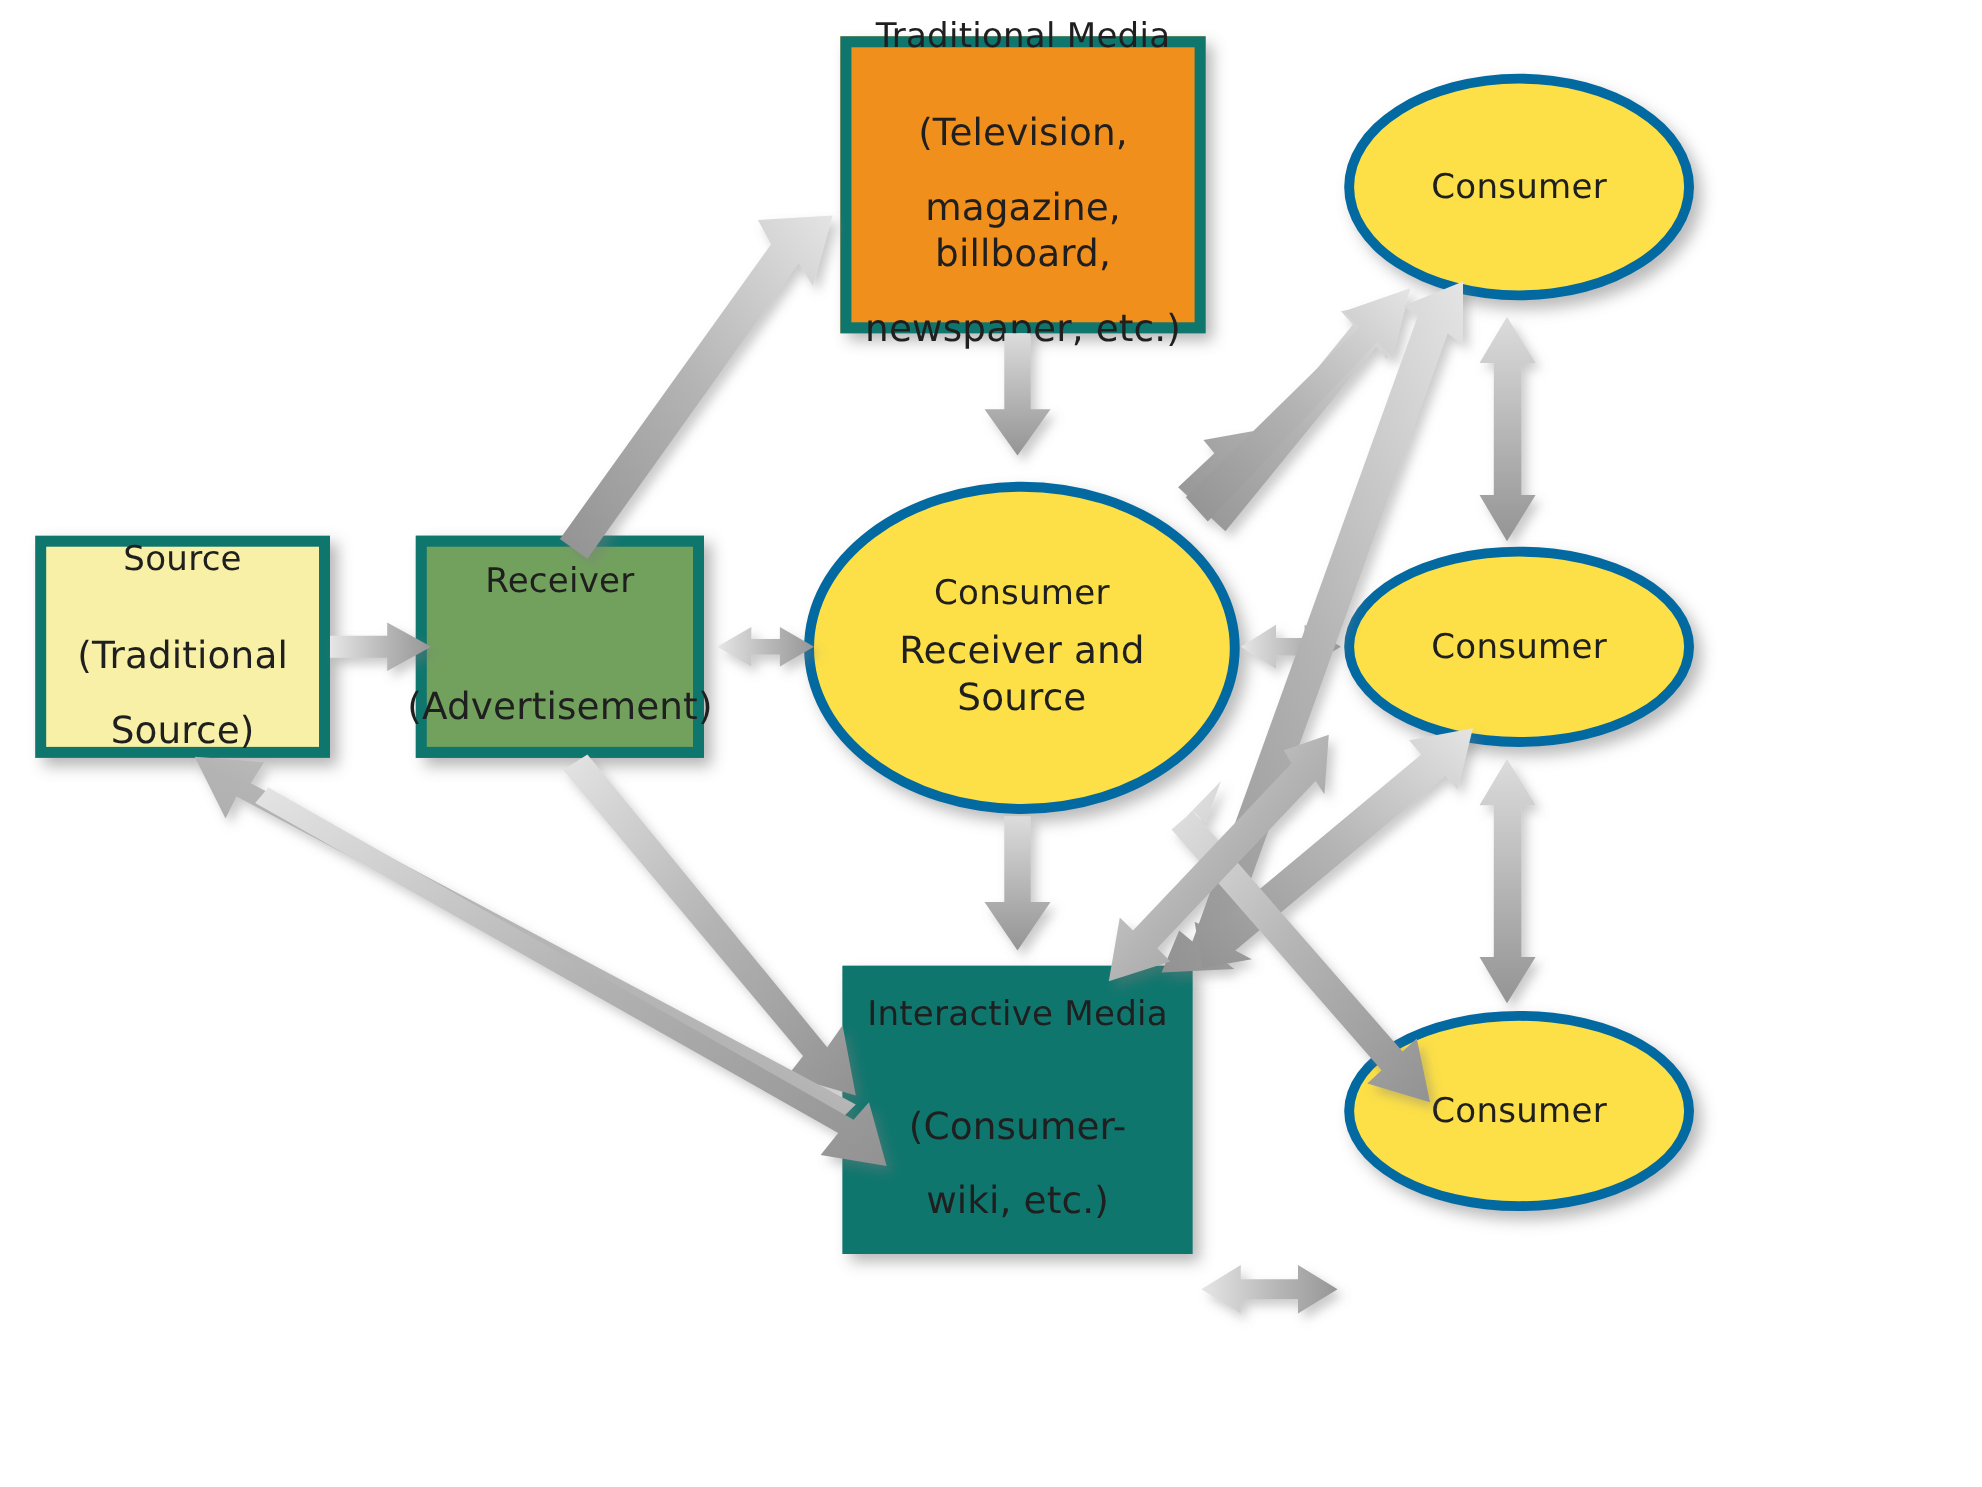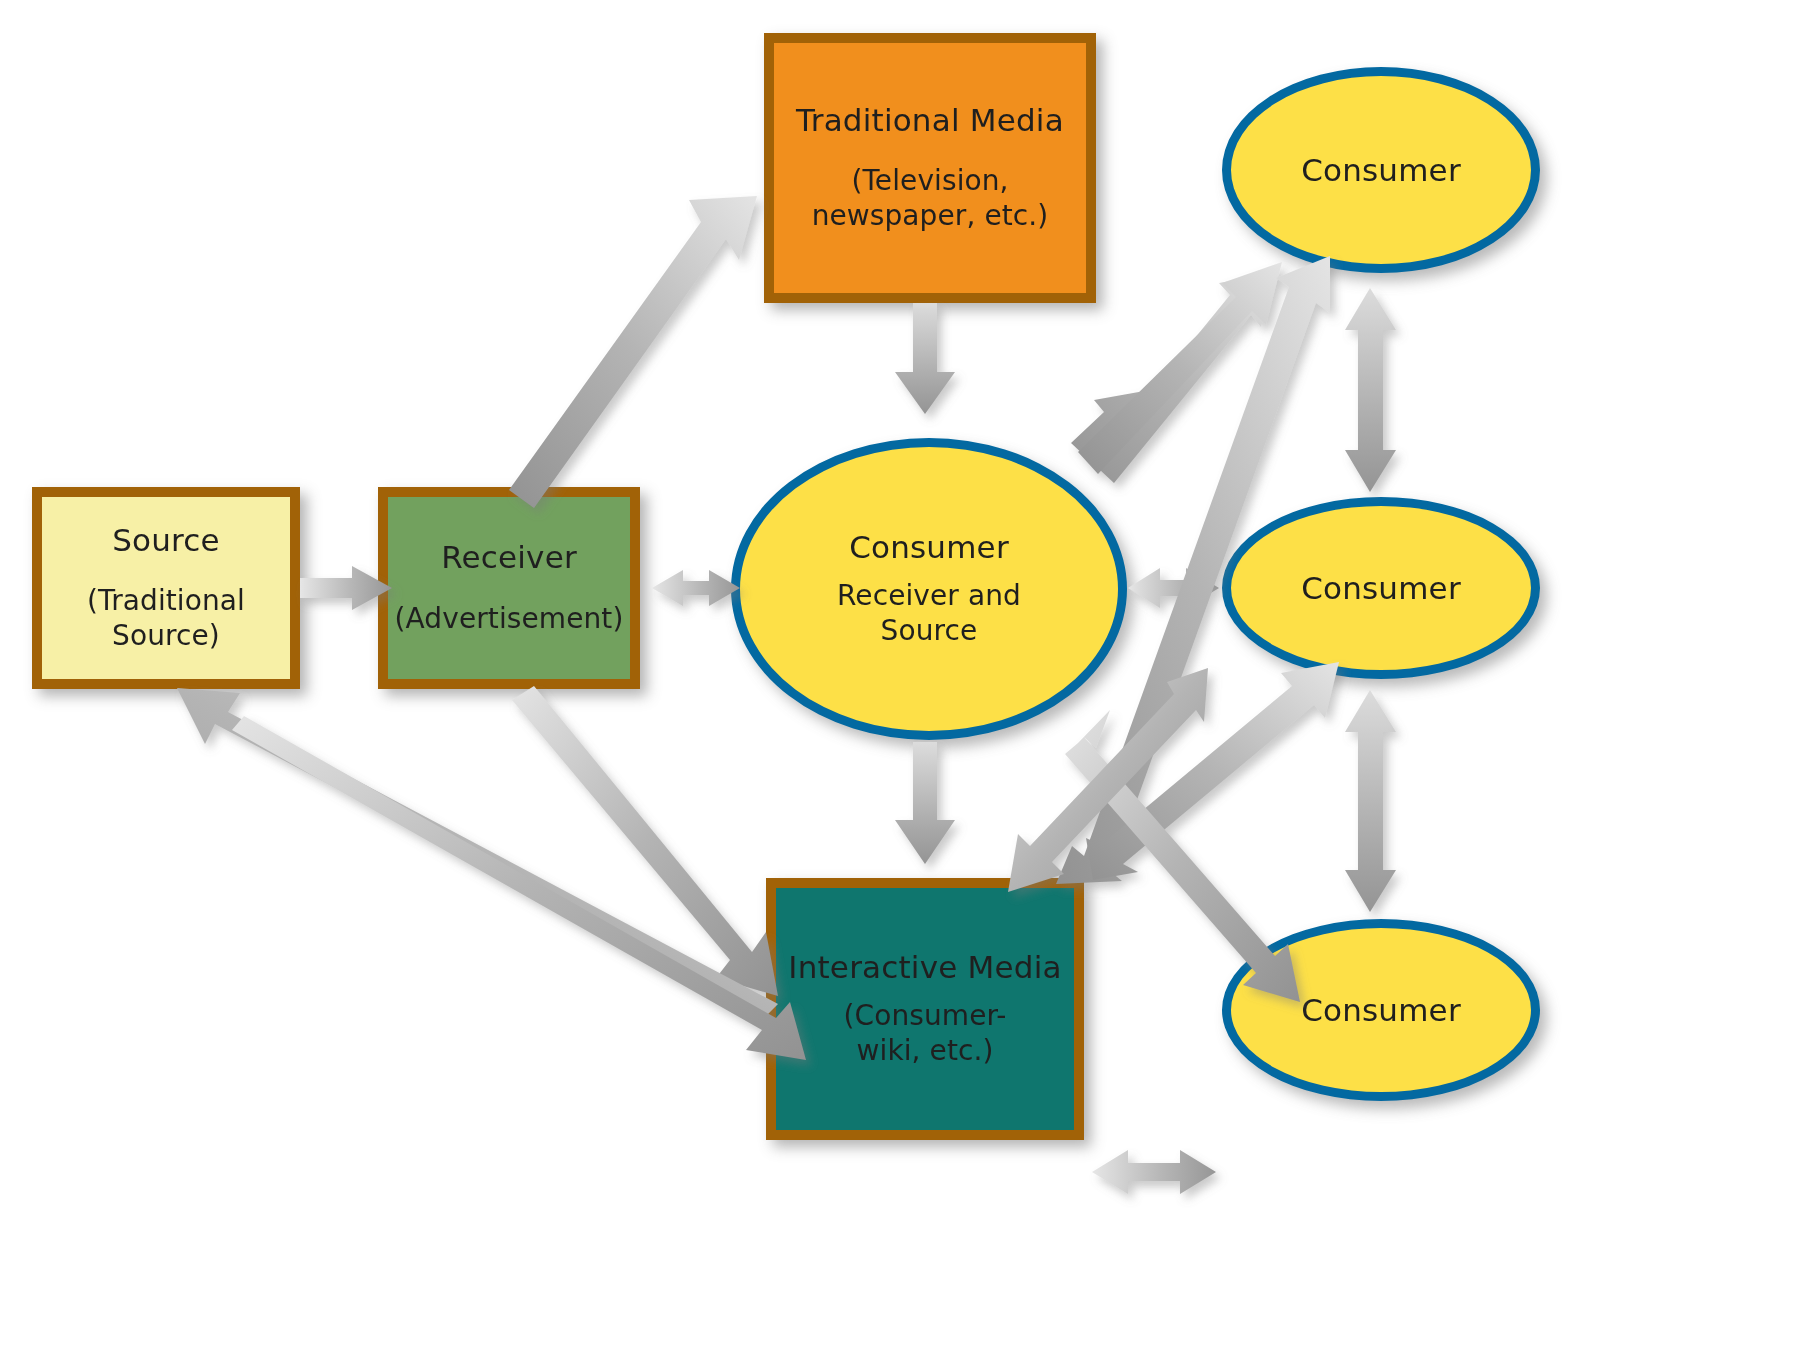--- a/index.html
+++ b/index.html
@@ -34,36 +34,37 @@
     position: absolute;
     box-sizing: border-box;
     display: flex;
     flex-direction: column;
     align-items: center;
     justify-content: center;
     text-align: center;
     color: #1f1f1f;
   }
   .boxnode {
-    border: 10px solid #a16207;
+    border: 10px solid #0f766e;
     box-shadow: 7px 7px 13px rgba(90,90,90,0.45);
+    gap: 25px;
   }
   .ellipsenode {
     border: 9px solid #0369a1;
     border-radius: 50%;
     background: #fde047;
     box-shadow: 7px 8px 14px rgba(90,90,90,0.42);
   }
   .title {
     font-size: 31px;
     line-height: 1.12;
     letter-spacing: 0.2px;
   }
   .sub {
-    font-size: 28px;
+    font-size: 34px;
     line-height: 1.25;
     letter-spacing: 0.1px;
   }
   .gap { height: 26px; }
   .gap-sm { height: 14px; }
 
   
   #node-source {
     left: 32px; top: 487px; width: 268px; height: 202px;
     background: #f7f0a6;
@@ -213,20 +214,21 @@
   <div class="node boxnode" id="node-message">
     <div class="title">Receiver</div>
     <div class="gap"></div>
     <div class="sub">(Advertisement)</div>
   </div>
 
   <div class="node boxnode" id="node-traditional">
     <div class="title">Traditional Media</div>
     <div class="gap"></div>
     <div class="sub">(Television,</div>
+    <div class="sub">magazine, billboard,</div>
     <div class="sub">newspaper, etc.)</div>
   </div>
 
   <div class="node boxnode" id="node-interactive">
     <div class="title">Interactive Media</div>
     <div class="gap-sm"></div>
     <div class="sub">(Consumer-</div>
     <div class="sub">wiki, etc.)</div>
   </div>
 

